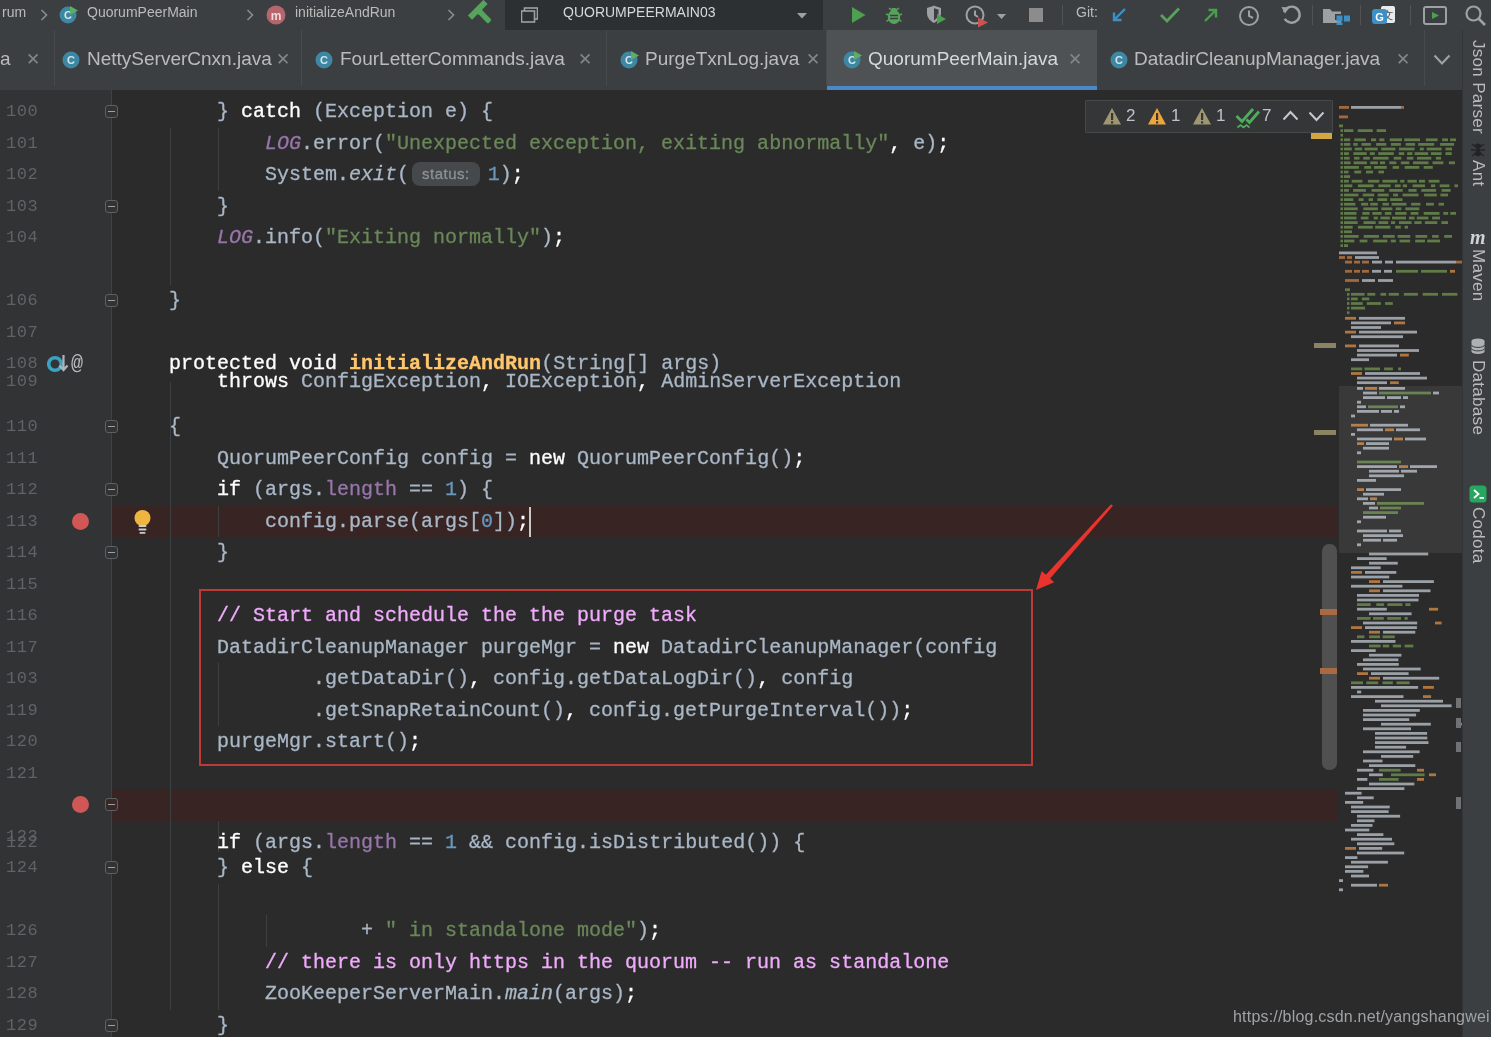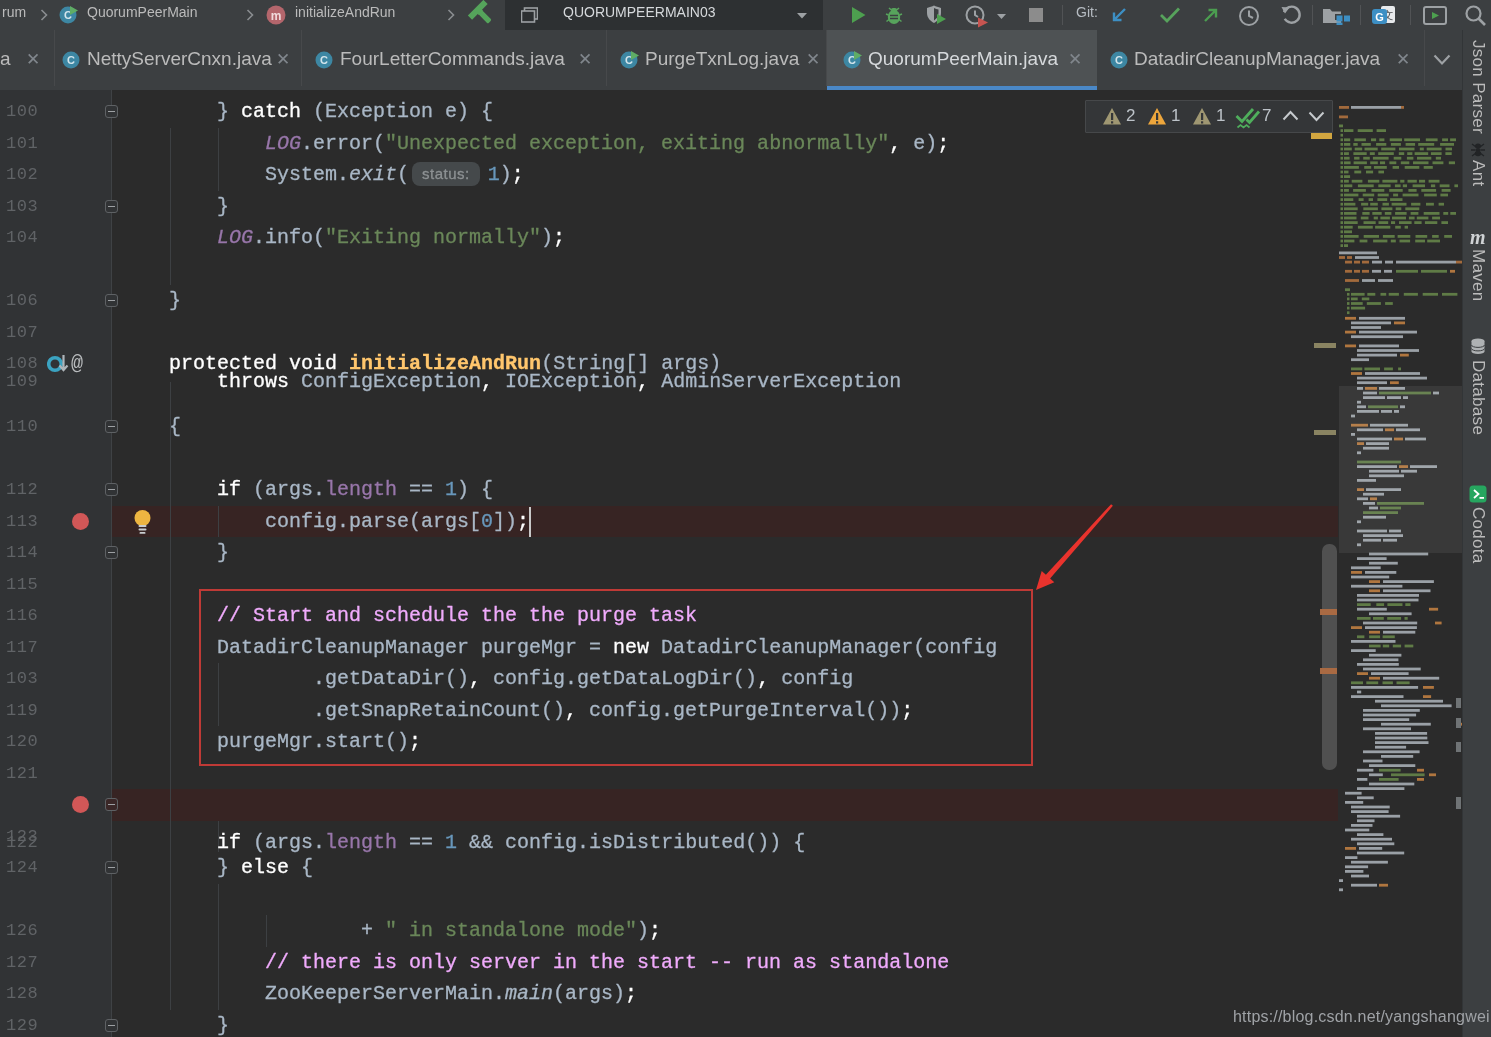--- a/index.html
+++ b/index.html
@@ -207,35 +207,36 @@
     <div class="row" style="top:6.0px"><span class="ln">100</span><span class="code">        } <span class="k">catch</span> (Exception e) {</span></div>
 <div class="row" style="top:37.5px"><span class="ln">101</span><span class="code">            <span class="sf">LOG</span>.error(<span class="s">"Unexpected exception, exiting abnormally"</span><span class="k">,</span> e)<span class="k">;</span></span></div>
 <div class="row" style="top:69.0px"><span class="ln">102</span><span class="code">            System.<span class="it">exit</span>(<span class="hint">status:</span><span class="n">1</span>)<span class="k">;</span></span></div>
 <div class="row" style="top:100.5px"><span class="ln">103</span><span class="code">        }</span></div>
 <div class="row" style="top:132.0px"><span class="ln">104</span><span class="code">        <span class="sf">LOG</span>.info(<span class="s">"Exiting normally"</span>)<span class="k">;</span></span></div>
 <div class="row" style="top:195.0px"><span class="ln">106</span><span class="code">    }</span></div>
 <div class="row" style="top:226.5px"><span class="ln">107</span><span class="code"></span></div>
 <div class="row" style="top:258.0px"><span class="ln">108</span><span class="code">    <span class="k">protected</span> <span class="k">void</span> <span class="m">initializeAndRun</span>(String[] args)</span></div>
 <div class="row" style="top:276px"><span class="ln">109</span><span class="code">        <span class="k">throws</span> ConfigException<span class="k">,</span> IOException<span class="k">,</span> AdminServerException</span></div>
 <div class="row" style="top:321.0px"><span class="ln">110</span><span class="code">    {</span></div>
+<div class="row" style="top:352.5px"><span class="ln">111</span><span class="code">        QuorumPeerConfig config = <span class="k">new</span> QuorumPeerConfig()<span class="k">;</span></span></div>
 <div class="row" style="top:384.0px"><span class="ln">112</span><span class="code">        <span class="k">if</span> (args.<span class="f">length</span> == <span class="n">1</span>) {</span></div>
 <div class="row" style="top:415.5px"><span class="ln">113</span><span class="code">            config.parse(args[<span class="n">0</span>])<span class="k">;</span></span></div>
 <div class="row" style="top:447.0px"><span class="ln">114</span><span class="code">        }</span></div>
 <div class="row" style="top:478.5px"><span class="ln">115</span><span class="code"></span></div>
 <div class="row" style="top:510.0px"><span class="ln">116</span><span class="code">        <span class="c">// Start and schedule the the purge task</span></span></div>
 <div class="row" style="top:541.5px"><span class="ln">117</span><span class="code">        DatadirCleanupManager purgeMgr = <span class="k">new</span> DatadirCleanupManager(config</span></div>
 <div class="row" style="top:573.0px"><span class="ln">103</span><span class="code">                .getDataDir()<span class="k">,</span> config.getDataLogDir()<span class="k">,</span> config</span></div>
 <div class="row" style="top:604.5px"><span class="ln">119</span><span class="code">                .getSnapRetainCount()<span class="k">,</span> config.getPurgeInterval())<span class="k">;</span></span></div>
 <div class="row" style="top:636.0px"><span class="ln">120</span><span class="code">        purgeMgr.start()<span class="k">;</span></span></div>
 <div class="row" style="top:667.5px"><span class="ln">121</span><span class="code"></span></div>
 <div class="row" style="top:737px"><span class="ln">122</span><span class="code">        <span class="k">if</span> (args.<span class="f">length</span> == <span class="n">1</span> &amp;&amp; config.isDistributed()) {</span></div>
 <div class="row" style="top:730.5px"><span class="ln">123</span></div>
 <div class="row" style="top:762.0px"><span class="ln">124</span><span class="code">        } <span class="k">else</span> {</span></div>
 <div class="row" style="top:825.0px"><span class="ln">126</span><span class="code">                    + <span class="s">" in standalone mode"</span>)<span class="k">;</span></span></div>
-<div class="row" style="top:856.5px"><span class="ln">127</span><span class="code">            <span class="c">// there is only server in the start -- run as standalone</span></span></div>
+<div class="row" style="top:856.5px"><span class="ln">127</span><span class="code">            <span class="c">// there is only https in the quorum -- run as standalone</span></span></div>
 <div class="row" style="top:888.0px"><span class="ln">128</span><span class="code">            ZooKeeperServerMain.<span class="it">main</span>(args)<span class="k">;</span></span></div>
 <div class="row" style="top:919.5px"><span class="ln">129</span><span class="code">        }</span></div>
     <div class="fold" style="top:15.2px;background:#313335"></div>
 <div class="fold" style="top:109.8px;background:#313335"></div>
 <div class="fold" style="top:204.2px;background:#313335"></div>
 <div class="fold" style="top:330.2px;background:#313335"></div>
 <div class="fold" style="top:393.2px;background:#313335"></div>
 <div class="fold" style="top:456.2px;background:#313335"></div>
 <div class="fold" style="top:708.2px;background:#3a2727"></div>
 <div class="fold" style="top:771.2px;background:#313335"></div>

